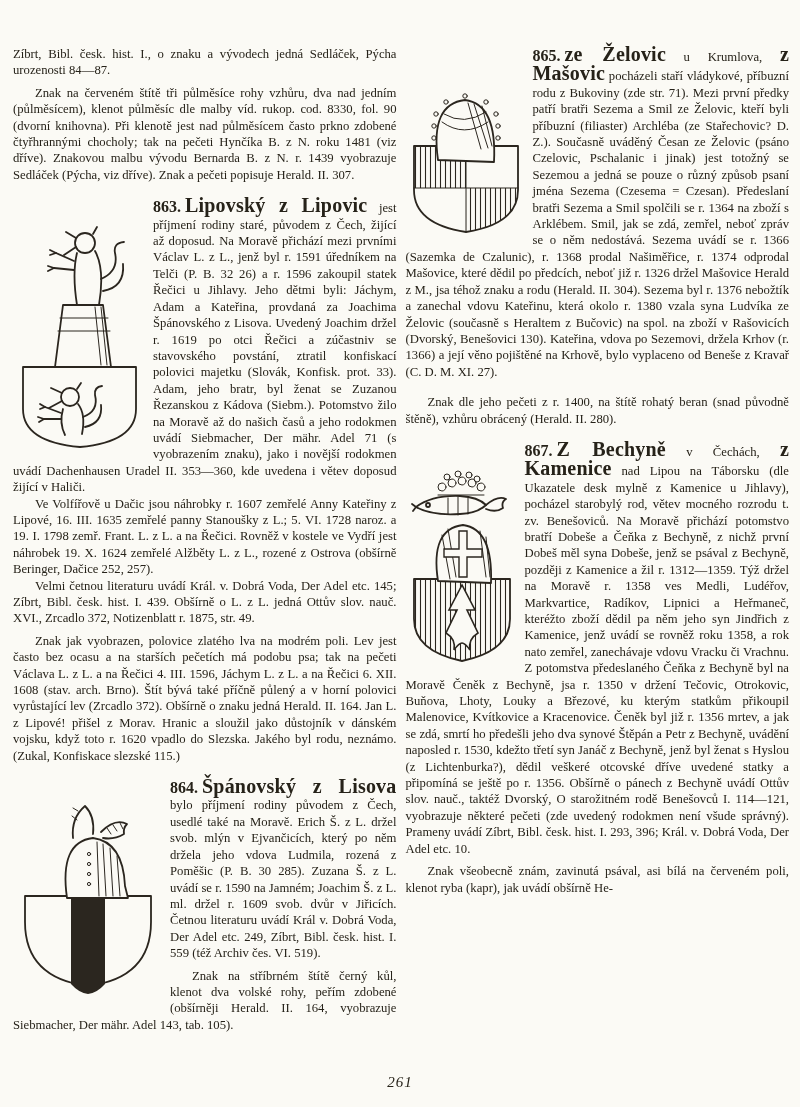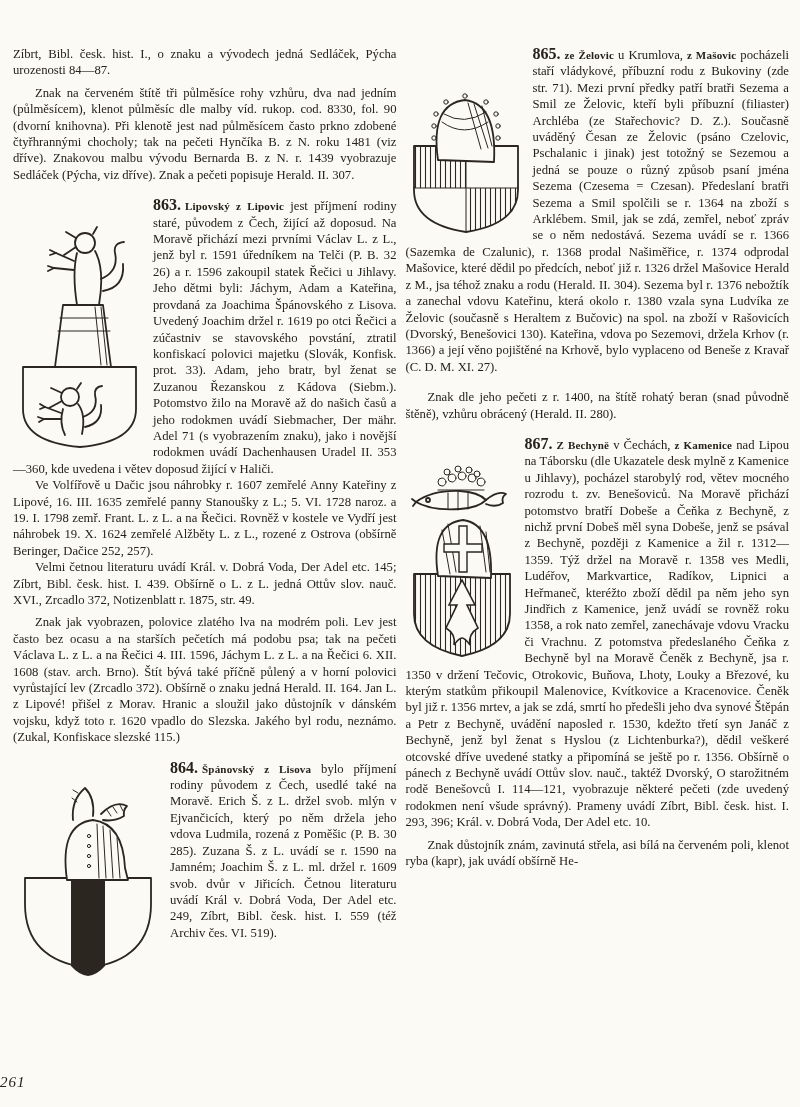--- a/index.html
+++ b/index.html
@@ -8,27 +8,27 @@
     background:#fbfaf5;color:#262219;
     font-family:"Liberation Serif","DejaVu Serif",serif;
   }
   .cols{display:flex;gap:9px;padding:14px 11px 0 13px;}
   .col{width:386px;font-size:12.7px;line-height:16.4px;text-align:justify;margin-top:32px;}
   p{margin:0;}
   .ind{text-indent:22px;}
   .gap{margin-top:6px;}
   .entry{margin-top:14px;clear:both;}
   .enum{font-weight:bold;font-size:16px;margin-right:4px;}
-  .ename{font-weight:bold;font-size:11px;letter-spacing:.2px;}
+  .ename{font-weight:bold;font-size:20px;letter-spacing:.2px;}
   b.lead{font-weight:normal;}
   .arms{float:left;margin:24px 9px 3px 2px;}
   .arms svg{display:block;}
   .footer{
     position:absolute;left:0;bottom:16px;width:100%;
-    text-align:left;font-style:italic;font-size:15px;letter-spacing:1px;
+    text-align:center;font-style:italic;font-size:15px;letter-spacing:1px;
   }
   .ln{stroke:#2b261f;fill:none;stroke-width:1.8;stroke-linecap:round;stroke-linejoin:round;}
   .thin{stroke:#2b261f;fill:none;stroke-width:1;stroke-linecap:round;}
   .paper{fill:#fbfaf5;}
   .dark{fill:#2b261f;}
 </style>
 </head>
 <body>
 
 <div class="cols">
@@ -95,20 +95,21 @@
           <circle class="thin" cx="74" cy="72" r="1.6"></circle>
             <circle class="thin" cx="74" cy="82" r="1.6"></circle>
 
           <path class="ln" d="M58,36 q-2,-20 12,-32 q10,10 8,28"></path>
           <path class="thin" d="M62,18 l-5,-4 m6,-5 l-5,-3"></path>
           <path class="ln" d="M86,30 q14,-14 26,-8 q-4,4 -3,10 q-10,6 -21,4"></path>
           <path class="thin" d="M92,26 l4,6 m2,-9 l4,6 m3,-8 l3,6"></path>
         </svg>
       </div>
       <p><span class="enum">864.</span><span class="ename">Špánovský z Lisova</span><span> bylo příjmení rodiny původem z Čech, usedlé také na Moravě. Erich Š. z L. držel svob. mlýn v Ejvančicích, který po něm držela jeho vdova Ludmila, rozená z Poměšic (P. B. 30 285). Zuzana Š. z L. uvádí se r. 1590 na Jamném; Joachim Š. z L. ml. držel r. 1609 svob. dvůr v Jiřicích. Četnou literaturu uvádí Král v. Dobrá Voda, Der Adel etc. 249, Zíbrt, Bibl. česk. hist. I. 559 (též Archiv čes. VI. 519).</span></p>
+      <p class="ind gap"><b class="lead">Znak</b><span> na stříbrném štítě černý kůl, klenot dva volské rohy, peřím zdobené (obšírněji Herald. II. 164, vyobrazuje Siebmacher, Der mähr. Adel 143, tab. 105).</span></p>
     </div>
 
   </div>
 
   <div class="col">
 
     <div class="entry" style="margin-top:0">
       <div class="arms" style="width:116px">
         <svg width="116" height="168" viewBox="0 0 116 168">
           <defs>
@@ -187,19 +188,19 @@
             <circle cx="64" cy="18" r="4"></circle>
               <circle cx="73" cy="22" r="4"></circle>
             <circle cx="39" cy="12" r="3"></circle>
               <circle cx="50" cy="9" r="3"></circle>
               <circle cx="61" cy="10" r="3"></circle>
               <circle cx="69" cy="14" r="3"></circle>
           </g>
         </svg>
       </div>
       <p><span class="enum">867.</span><span class="ename">Z Bechyně</span><span> v Čechách, </span><span class="ename">z Kamenice</span><span> nad Lipou na Táborsku (dle Ukazatele desk mylně z Kamenice u Jihlavy), pocházel starobylý rod, větev mocného rozrodu t. zv. Benešoviců. Na Moravě přichází potomstvo bratří Dobeše a Čeňka z Bechyně, z nichž první Dobeš měl syna Dobeše, jenž se psával z Bechyně, později z Kamenice a žil r. 1312—1359. Týž držel na Moravě r. 1358 ves Medli, Ludéřov, Markvartice, Radíkov, Lipnici a Heřmaneč, kteréžto zboží dědil pa něm jeho syn Jindřich z Kamenice, jenž uvádí se rovněž roku 1358, a rok nato zemřel, zanechávaje vdovu Vracku či Vrachnu. Z potomstva předeslaného Čeňka z Bechyně byl na Moravě Čeněk z Bechyně, jsa r. 1350 v držení Tečovic, Otrokovic, Buňova, Lhoty, Louky a Březové, ku kterým statkům přikoupil Malenovice, Kvítkovice a Kracenovice. Čeněk byl již r. 1356 mrtev, a jak se zdá, smrtí ho předešli jeho dva synové Štěpán a Petr z Bechyně, uvádění naposled r. 1530, kdežto třetí syn Janáč z Bechyně, jenž byl ženat s Hyslou (z Lichtenburka?), dědil veškeré otcovské dříve uvedené statky a připomíná se ještě po r. 1356. Obšírně o pánech z Bechyně uvádí Ottův slov. nauč., taktéž Dvorský, O starožitném rodě Benešovců I. 114—121, vyobrazuje některé pečeti (zde uvedený rodokmen není všude správný). Prameny uvádí Zíbrt, Bibl. česk. hist. I. 293, 396; Král. v. Dobrá Voda, Der Adel etc. 10.</span></p>
-      <p class="ind gap"><b class="lead">Znak</b><span> důstojník znám, zavinutá střela, asi bílá na červeném poli, klenot ryba (kapr), jak uvádí obšírně He-</span></p>
+      <p class="ind gap"><b class="lead">Znak</b><span> všeobecně znám, zavinutá psával, asi bílá na červeném poli, klenot ryba (kapr), jak uvádí obšírně He-</span></p>
     </div>
 
   </div>
 </div>
 
 <div class="footer">261</div>
 
 </body></html>

